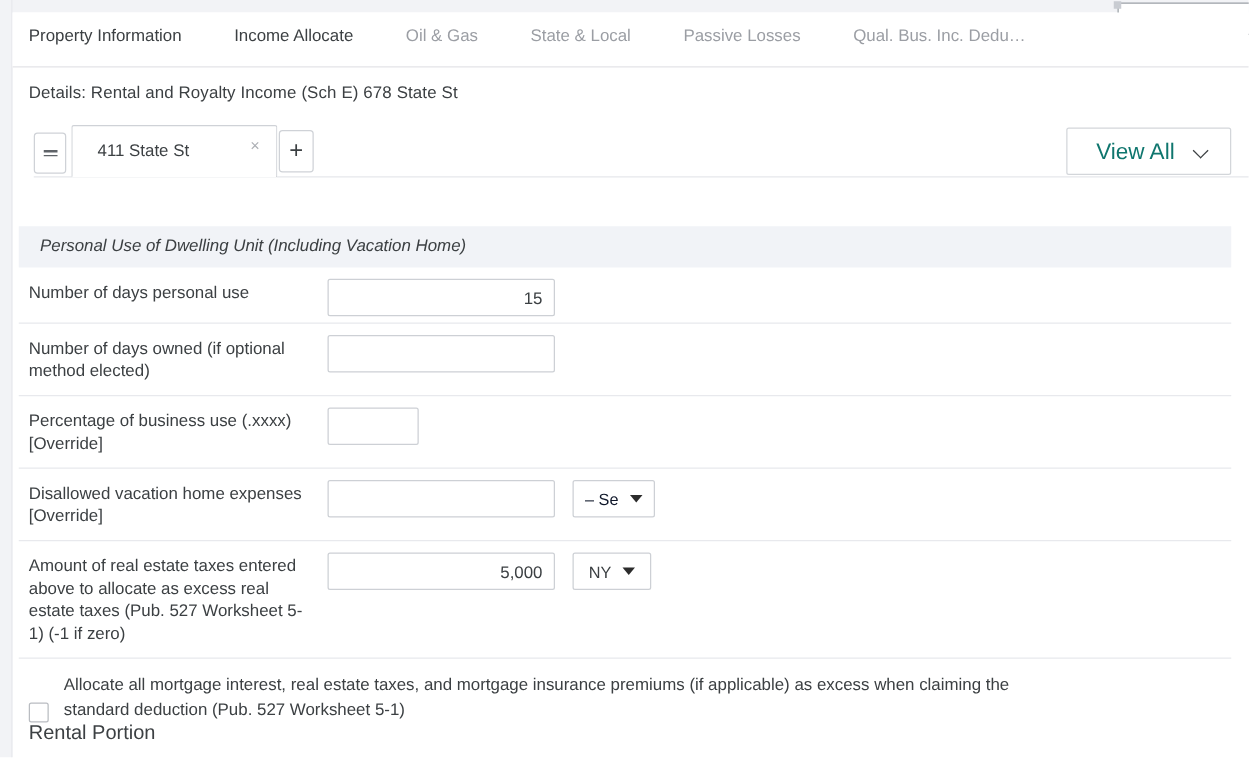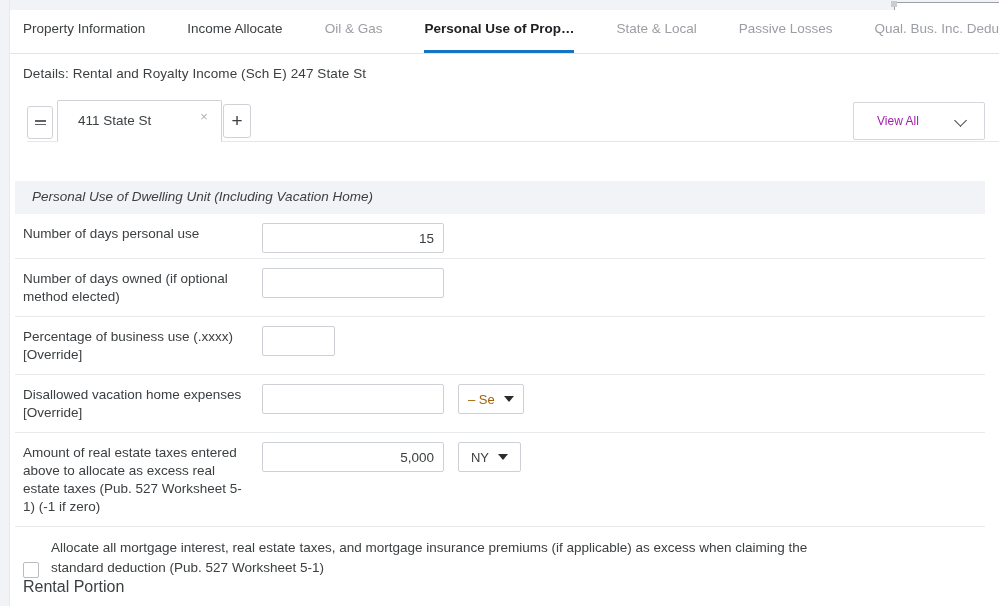--- a/index.html
+++ b/index.html
@@ -226,22 +226,22 @@
     border: 1px solid #d3d6da;
     border-radius: 2px;
     box-sizing: border-box;
     cursor: pointer;
     display: flex;
     align-items: center;
     justify-content: space-between;
     padding: 0 16px 0 23px;
   }
   .viewall-btn .vlabel {
-    font-size: 12px;
-    color: #a21caf;
+    font-size: 18px;
+    color: #0f766e;
   }
   .viewall-btn .chev {
     width: 12px;
     height: 12px;
     position: relative;
   }
   .viewall-btn .chev::after {
     content: "";
     position: absolute;
     left: 0;
@@ -330,21 +330,21 @@
     box-sizing: border-box;
     cursor: pointer;
     display: flex;
     align-items: center;
     justify-content: center;
     gap: 9px;
     padding: 0 9px;
     font-size: 13px;
   }
   .sel .selval { color: #3c4043; white-space: nowrap; }
-  .sel .selval.placeholder { color: #a16207; }
+  .sel .selval.placeholder { color: #0f172a; }
   .sel .caret {
     width: 0; height: 0;
     border-left: 5px solid transparent;
     border-right: 5px solid transparent;
     border-top: 6px solid #2c2c2c;
   }
 
   
   .frow.r1 { min-height: 45px; }
   .frow.r2 { min-height: 53px; }
@@ -402,36 +402,33 @@
     <div class="tabs">
       <div class="tab tone-dark">
         <span>Property Information</span>
       </div>
       <div class="tab tone-dark">
         <span>Income Allocate</span>
       </div>
       <div class="tab">
         <span>Oil &amp; Gas</span>
       </div>
-      <div class="tab active">
-        <span>Personal Use of Prop…</span>
-      </div>
       <div class="tab">
         <span>State &amp; Local</span>
       </div>
       <div class="tab">
         <span>Passive Losses</span>
       </div>
       <div class="tab">
         <span>Qual. Bus. Inc. Dedu…</span>
       </div>
     </div>
   </div>
 
-  <div class="details-title">Details: Rental and Royalty Income (Sch E) 247 State St</div>
+  <div class="details-title">Details: Rental and Royalty Income (Sch E) 678 State St</div>
 
   <div class="entity-row">
     <div class="ent-underline"></div>
 
     <div class="ent-list-btn">
       <span class="glyph">
           <i></i>
           <i></i>
         </span>
     </div>

